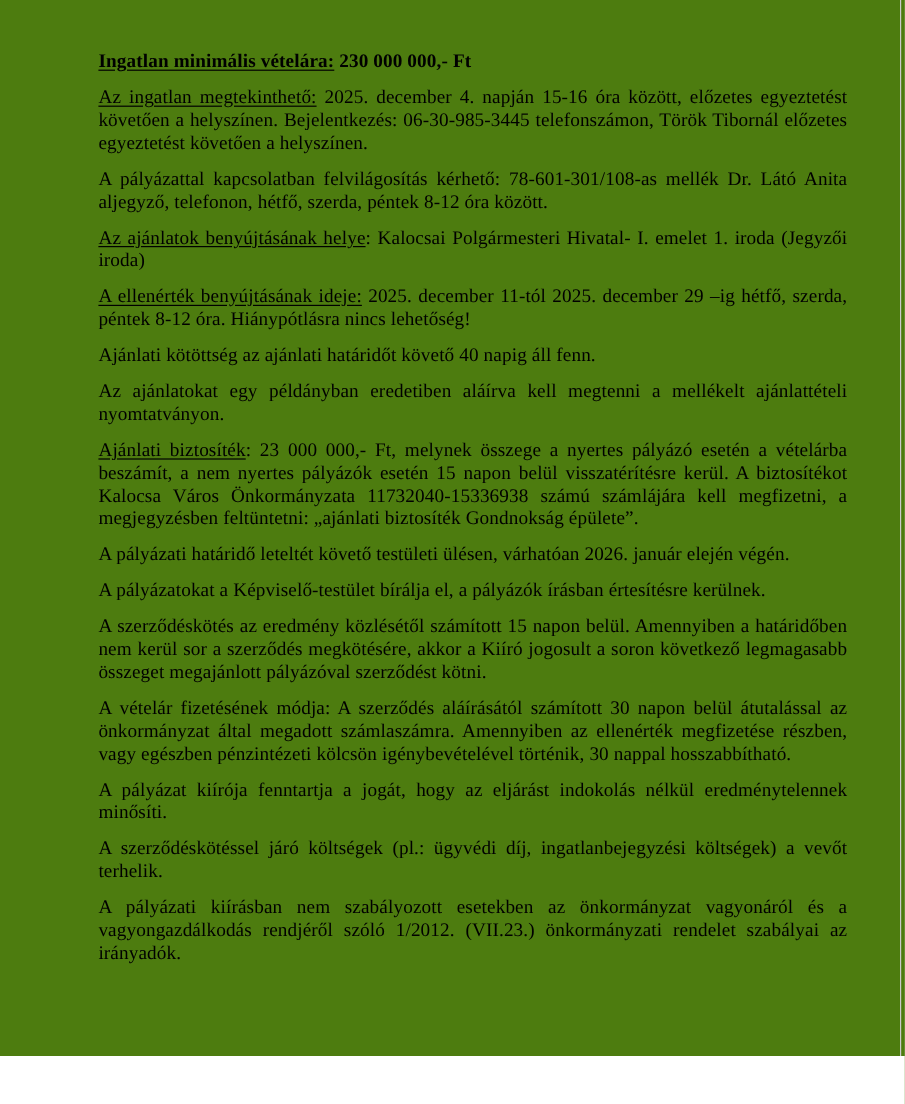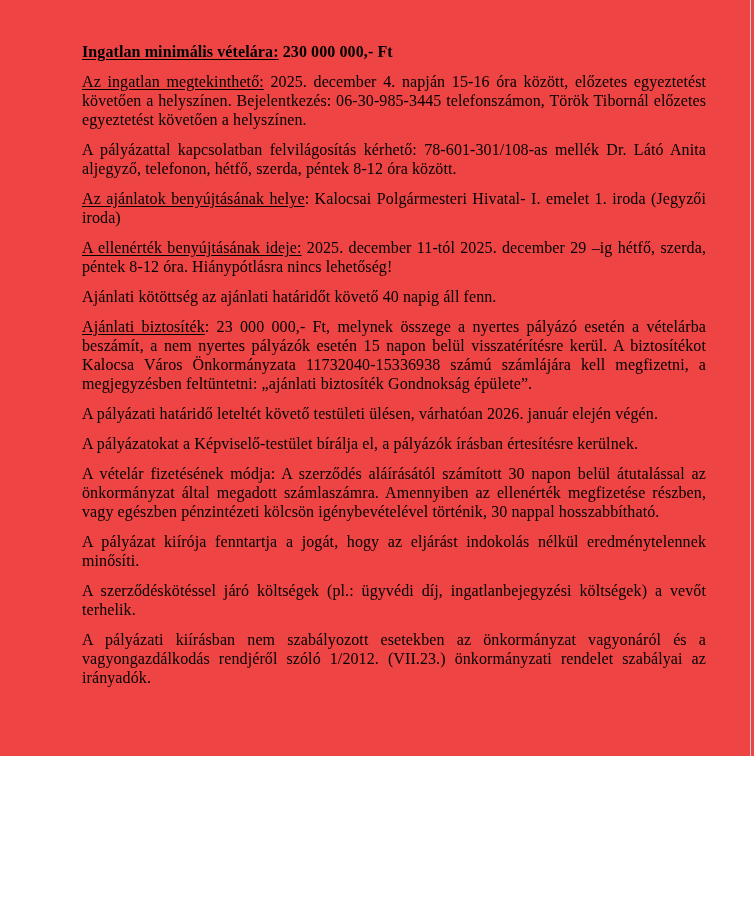--- a/index.html
+++ b/index.html
@@ -4,23 +4,23 @@
 <style>
   html, body { margin: 0; padding: 0; }
   body {
     width: 754px; height: 920px;
     background: #ffffff;
     font-family: "Liberation Serif", serif;
     color: #000000;
   }
   .page {
     position: relative;
-    width: 754px; height: 756px;
+    width: 754px; height: 880px;
     overflow: hidden;
-    background: #ef4444;
+    background: #4d7c0f;
   }
   .page-edge {
     position: absolute;
     top: 0; left: 750px;
     width: 1px; height: 920px;
     background: #c9c9c9;
   }
   .content {
     position: absolute;
     top: 42px; left: 82px;
@@ -47,28 +47,30 @@
 
 
     <p class="para"><span>A pályázattal kapcsolatban felvilágosítás kérhető: 78-601-301/108-as mellék Dr. Látó Anita aljegyző,  telefonon, hétfő, szerda, péntek 8-12 óra között.</span></p>
 
     <p class="para"><span class="u">Az ajánlatok benyújtásának helye</span><span>: Kalocsai Polgármesteri Hivatal- I. emelet 1. iroda  (Jegyzői iroda)</span></p>
 
     <p class="para"><span class="u">A ellenérték benyújtásának ideje:</span><span> 2025. december 11-tól 2025. december 29 –ig hétfő, szerda, péntek 8-12 óra. Hiánypótlásra nincs lehetőség!</span></p>
 
     <p class="para"><span>Ajánlati kötöttség az ajánlati határidőt követő 40 napig áll fenn.</span></p>
 
+    <p class="para"><span>Az ajánlatokat egy példányban eredetiben aláírva kell megtenni a mellékelt ajánlattételi nyomtatványon.</span></p>
 
     <p class="para"><span class="u">Ajánlati biztosíték</span><span>: 23 000 000,- Ft, melynek összege a nyertes pályázó esetén a vételárba beszámít, a nem nyertes pályázók esetén 15 napon belül visszatérítésre kerül. A biztosítékot Kalocsa Város Önkormányzata 11732040-15336938 számú számlájára kell megfizetni, a megjegyzésben feltüntetni: „ajánlati biztosíték Gondnokság épülete”.</span></p>
 
 
     <p class="para"><span>A pályázati határidő leteltét követő testületi ülésen, várhatóan 2026. január elején végén.</span></p>
 
     <p class="para"><span>A pályázatokat a Képviselő-testület bírálja el, a pályázók írásban értesítésre kerülnek.</span></p>
 
+    <p class="para"><span>A szerződéskötés az eredmény közlésétől számított 15 napon belül. Amennyiben a határidőben nem kerül sor a szerződés megkötésére, akkor a Kiíró jogosult a soron következő legmagasabb összeget megajánlott pályázóval szerződést kötni.</span></p>
 
     <p class="para"><span>A vételár fizetésének módja: A szerződés aláírásától számított 30 napon belül átutalással az önkormányzat által megadott számlaszámra. Amennyiben az ellenérték megfizetése részben, vagy egészben pénzintézeti kölcsön igénybevételével történik, 30 nappal hosszabbítható.</span></p>
 
     <p class="para"><span>A pályázat kiírója fenntartja a jogát, hogy az eljárást indokolás nélkül eredménytelennek minősíti.</span></p>
 
     <p class="para"><span>A szerződéskötéssel járó költségek (pl.: ügyvédi díj, ingatlanbejegyzési költségek) a vevőt terhelik.</span></p>
 
 
     <p class="para"><span>A pályázati kiírásban nem szabályozott esetekben az önkormányzat vagyonáról és a vagyongazdálkodás rendjéről szóló 1/2012. (VII.23.) önkormányzati rendelet szabályai az irányadók.</span></p>
   </div>

